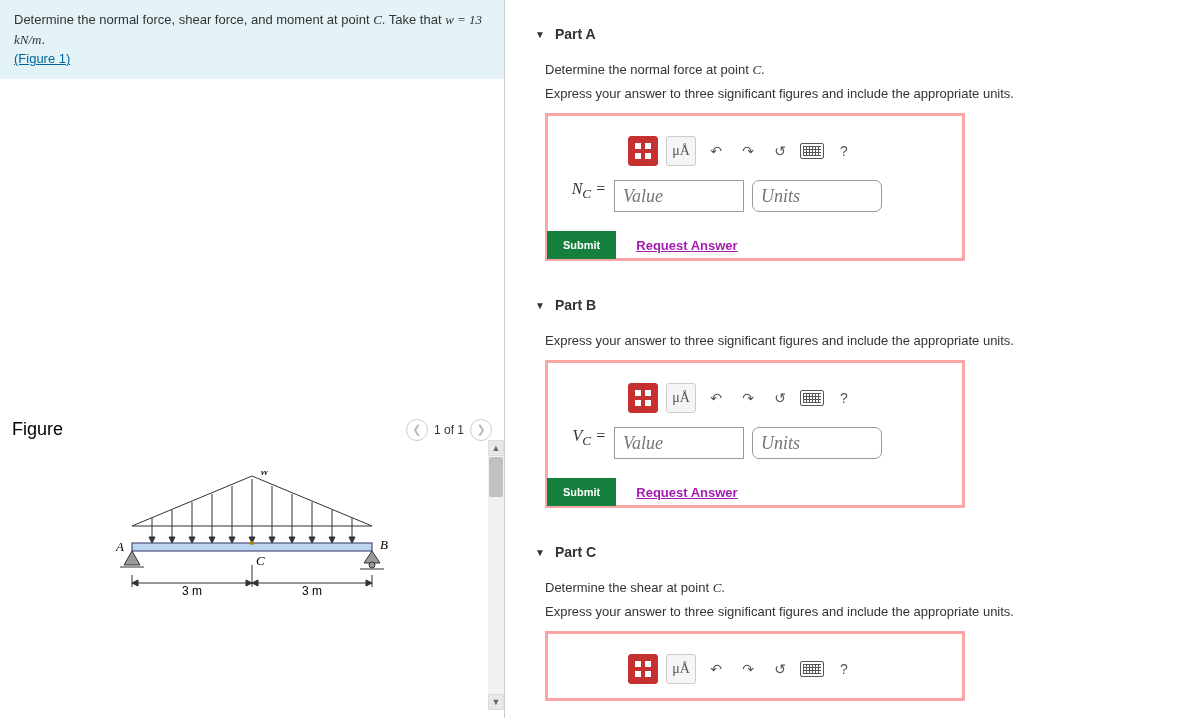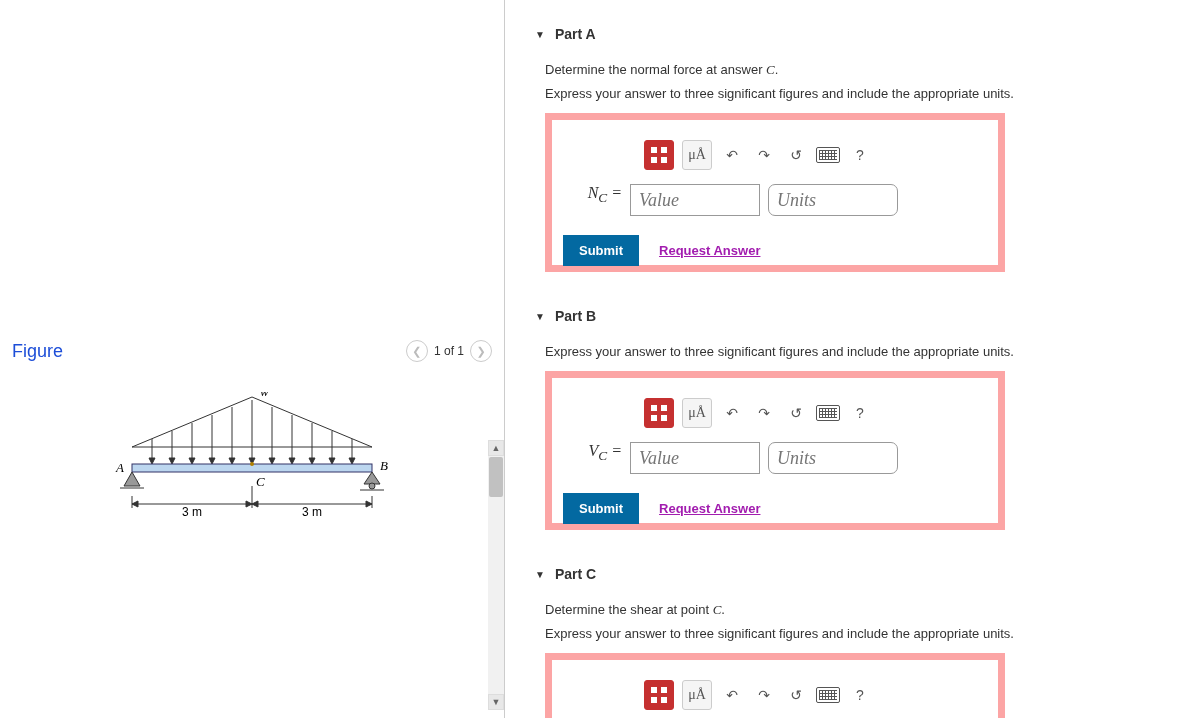--- a/index.html
+++ b/index.html
@@ -3,56 +3,61 @@
 <meta charset="utf-8">
 <style>
   * { box-sizing: border-box; margin: 0; padding: 0; }
   body { font-family: Arial, sans-serif; font-size: 13px; color: #333; background: #fff; display: flex; width: 1200px; height: 718px; overflow: hidden; }
   .left-panel { width: 505px; border-right: 1px solid #ccc; position: relative; }
   .right-panel { flex: 1; overflow-y: auto; padding: 20px 30px; }
   .prompt-box { background: #e4f3f7; padding: 10px 14px; font-size: 13px; line-height: 1.5; }
   .prompt-box .math { font-family: 'Times New Roman', serif; font-style: italic; }
   .prompt-box a { color: #006699; text-decoration: underline; }
   .figure-header { display: flex; align-items: center; justify-content: space-between; padding: 0 12px; margin-top: 340px; }
-  .figure-header .title { font-size: 18px; color: #1d4ed8; }
+  .figure-header .title { font-size: 18px; color: #000000; }
   .figure-nav { display: flex; align-items: center; gap: 6px; font-size: 12px; }
   .nav-btn { width: 22px; height: 22px; border: 1px solid #ccc; border-radius: 50%; background: #fff; display: flex; align-items: center; justify-content: center; color: #bbb; cursor: pointer; font-size: 11px; }
   .figure-body { padding: 30px 40px; }
   .figure-body svg { display: block; margin: 0 auto; }
   .scroll-track { position: absolute; right: 0; top: 440px; width: 16px; height: 270px; background: #f1f1f1; }
   .scroll-arrow { width:16px; height:16px; background:#e8e8e8; display:flex; align-items:center; justify-content:center; color:#666; font-size:9px; border:1px solid #ddd;}
   .scroll-thumb { width:14px; height:40px; background:#c1c1c1; border-radius:2px; margin:1px auto; }
   .part { margin-bottom: 30px; }
   .part-header { display: flex; align-items: center; gap: 10px; padding: 6px 0; font-weight: bold; font-size: 14px; }
   .part-header .caret { font-size: 10px; color: #333; }
   .part-body { padding: 14px 0 0 10px; }
   .part-body p { margin-bottom: 8px; font-size: 13px; }
   .math-it { font-family: 'Times New Roman', serif; font-style: italic; }
-  .answer-box { border: 7px solid #fca5a5; padding: 20px 20px 0 32px; margin-top: 12px; width: 460px; }
+  .answer-box { border: 3px solid #fca5a5; padding: 20px 20px 0 20px; margin-top: 12px; width: 420px; }
   .toolbar { display: flex; align-items: center; gap: 8px; margin-bottom: 14px; padding-left: 60px; }
   .tool-btn { width: 30px; height: 30px; border: 1px solid #ccc; background: #fff; display: flex; align-items: center; justify-content: center; font-size: 14px; color: #555; cursor: pointer; border-radius: 3px; }
   .tool-btn.templates { background: #c53030; border-color:#c53030; color:#fff; }
   .tool-btn.templates svg { fill:#fff; }
   .tool-btn.math-btn { font-family: 'Times New Roman', serif; background:#f5f5f5; }
   .tool-btn.plain { border:none; background:none; width:24px; }
   .input-row { display: flex; align-items: flex-start; gap: 8px; margin-bottom: 18px; }
   .var-label { font-family: 'Times New Roman', serif; font-style: italic; font-size: 16px; min-width:38px; text-align:right;}
   .value-input, .units-input { border: 1px solid #999; height: 32px; padding: 0 8px; font-family: 'Times New Roman', serif; font-style: italic; font-size: 18px; color: #999; }
   .value-input { width: 130px; }
   .units-input { width: 130px; border-radius: 7px; }
   .actions { display: flex; align-items: center; gap: 20px; margin-left:-21px; margin-right:-21px; padding:0 0 0 0; position:relative; bottom:-1px;}
-  .submit-btn { background: #0369a1; color: #fff; border: none; padding: 8px 16px; font-weight: bold; font-size: 13px; cursor: pointer; }
+  .submit-btn { background: #15803d; color: #fff; border: none; padding: 8px 16px; font-weight: bold; font-size: 11px; cursor: pointer; }
   .request-link { color: #a21caf; text-decoration: underline; font-size: 13px; cursor: pointer; font-weight:bold;}
   .keyboard-icon { width:24px; height:16px; border:1px solid #555; border-radius:2px; position:relative;}
   .keyboard-icon::before{ content:""; position:absolute; left:2px; right:2px; top:2px; bottom:2px; background-image: linear-gradient(#555 1px, transparent 1px), linear-gradient(90deg,#555 1px, transparent 1px); background-size: 3px 3px;}
 </style>
 </head>
 <body>
 
 <div class="left-panel">
+  <div class="prompt-box">
+    <span>Determine the normal force, shear force, and moment at point </span><span class="math">C</span><span>. Take that </span><span class="math">w = 13 kN/m</span>.
+    <br>
+    <a href="#">(Figure 1)</a>
+  </div>
 
   <div class="figure-header">
     <div class="title">Figure</div>
     <div class="figure-nav">
       <div class="nav-btn">❮</div>
       <span>1 of 1</span>
       <div class="nav-btn">❯</div>
     </div>
   </div>
 
@@ -132,21 +137,21 @@
 </div>
 
 <div class="right-panel">
 
   <div class="part">
     <div class="part-header">
       <span class="caret">▼</span>
       <span>Part A</span>
     </div>
     <div class="part-body">
-      <p><span>Determine the normal force at answer </span><span class="math-it">C</span>.</p>
+      <p><span>Determine the normal force at point </span><span class="math-it">C</span>.</p>
       <p>Express your answer to three significant figures and include the appropriate units.</p>
       <div class="answer-box">
         <div class="toolbar">
           <div class="tool-btn templates">
             <svg width="18" height="18" viewBox="0 0 18 18">
                 <rect x="1" y="1" width="6" height="6" fill="#fff"></rect>
                 <rect x="11" y="1" width="6" height="6" fill="#fff"></rect>
                 <rect x="1" y="11" width="6" height="6" fill="#fff"></rect>
                 <rect x="11" y="11" width="6" height="6" fill="#fff"></rect>
               </svg>

